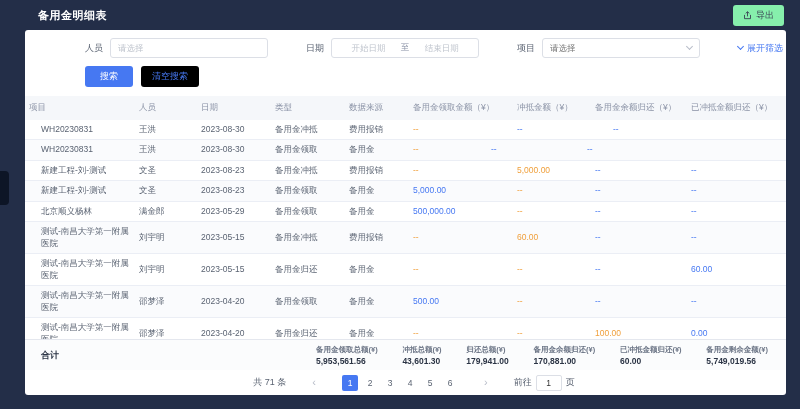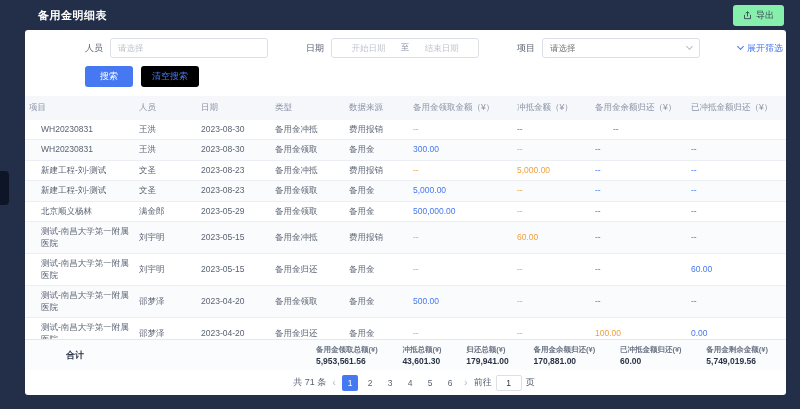--- a/index.html
+++ b/index.html
@@ -71,27 +71,27 @@
   .col4 { width:64px; white-space:nowrap; }
   .col5 { width:104px; white-space:nowrap; }
   .col6 { width:78px; white-space:nowrap; }
   .col7 { width:96px; white-space:nowrap; }
   .col8 { width:94px; white-space:nowrap; }
   
   .summary {
     flex:none; display:flex; align-items:center; border-top:1px solid #e4e7ee;
     background:#fbfcfd; padding:3px 18px 3px 16px; height:31px;
   }
-  .sum-total { font-size:9px; font-weight:bold; color:#2b3445;margin-left:25px; }
+  .sum-total { font-size:9px; font-weight:bold; color:#2b3445; }
   .summary-groups { margin-left:auto; width:452px; display:flex; justify-content:space-between; }
   .sum-group { display:flex; flex-direction:column; gap:1px; }
   .sum-label { font-size:7.5px; color:#6d7687; font-weight:bold; }
   .sum-value { font-size:8.5px; color:#2b3445; font-weight:bold; }
   
-  .pager { flex:none; height:25px; display:flex; align-items:center; justify-content:center; gap:4px; font-size:9px; color:#5a6372;padding-left:17px; }
+  .pager { flex:none; height:25px; display:flex; align-items:center; justify-content:center; gap:24px; font-size:9px; color:#5a6372;padding-left:17px; }
   .pager-total { color:#5a6372; }
   .arrow-btn { border:none; background:transparent; color:#b8bdc9; font-size:11px; cursor:pointer; padding:0 2px; font-family:inherit; line-height:1; }
   .pages { display:flex; gap:4px; }
   .page-btn {
     min-width:16px; height:16px; border:none; border-radius:2px; background:transparent;
     color:#5a6372; font-size:8.5px; cursor:pointer; font-family:inherit;
   }
   .page-btn.active { background:#4678f2; color:#fff; }
   .goto { display:flex; align-items:center; gap:4px; }
   .goto-input {
@@ -174,21 +174,20 @@
         <div class="td col5 o">--</div>
         <div class="td col7 b">--</div>
         <div class="td col8 b">--</div>
       </div>
       <div class="tr alt">
         <div class="td col0">WH20230831</div>
         <div class="td col1">王洪</div>
         <div class="td col2">2023-08-30</div>
         <div class="td col3">备用金领取</div>
         <div class="td col4">备用金</div>
-        <div class="td col5 b">300.00</div>
         <div class="td col6 o">--</div>
         <div class="td col7 b">--</div>
         <div class="td col8 b">--</div>
       </div>
       <div class="tr">
         <div class="td col0">新建工程-刘-测试</div>
         <div class="td col1">文圣</div>
         <div class="td col2">2023-08-23</div>
         <div class="td col3">备用金冲抵</div>
         <div class="td col4">费用报销</div>

